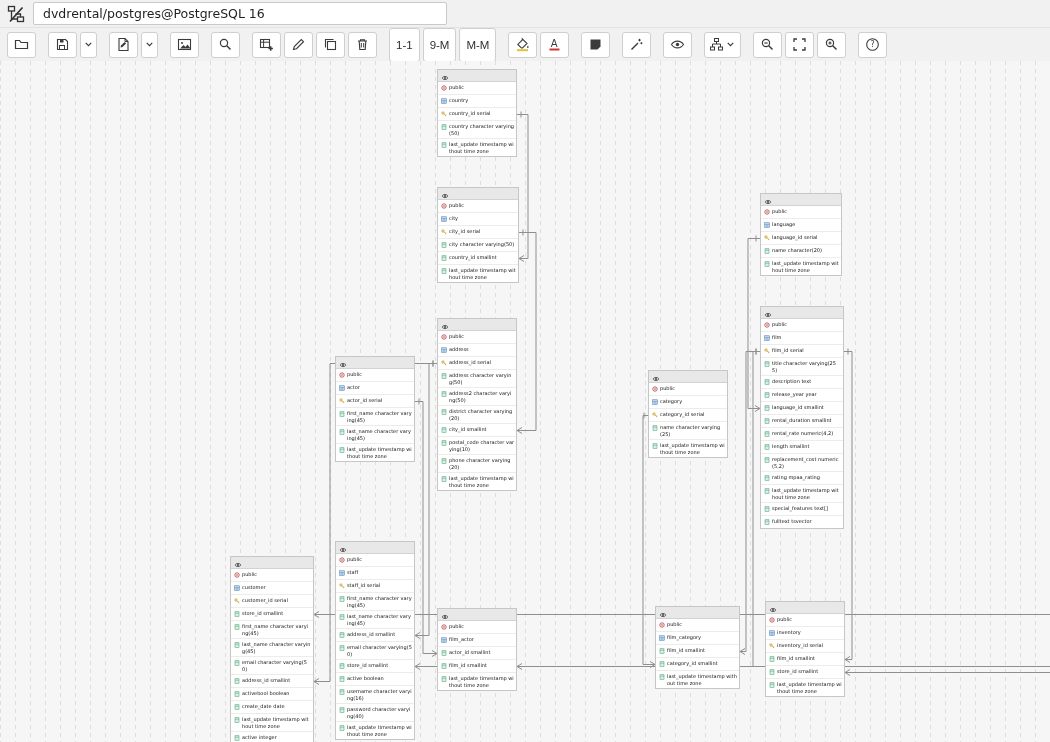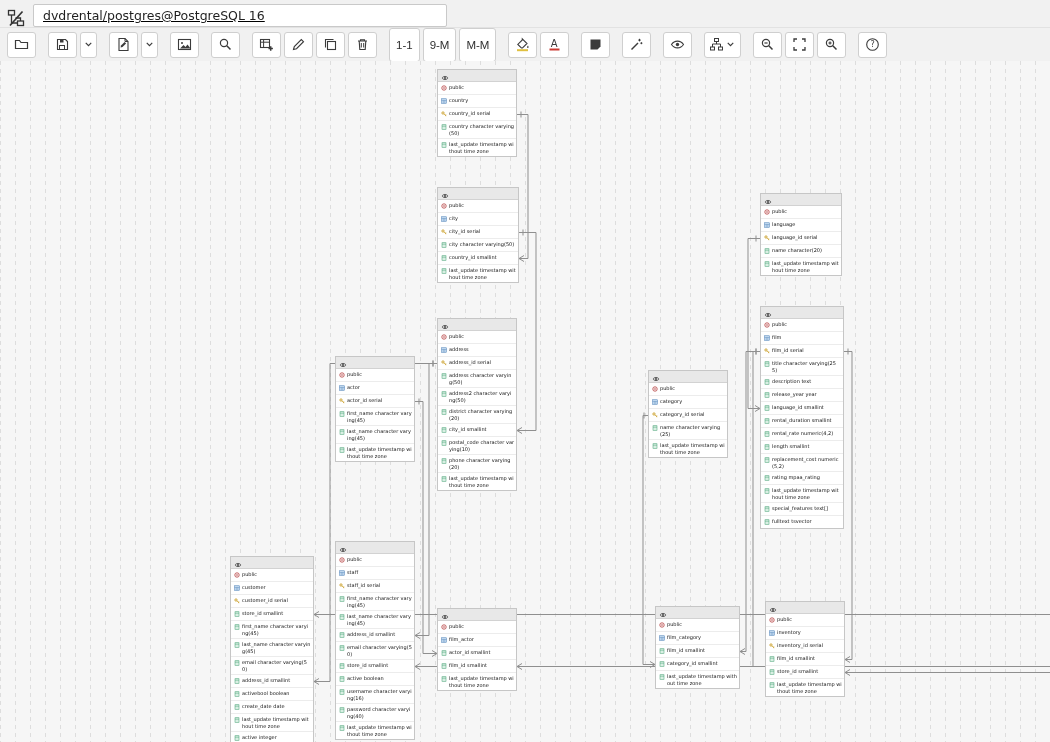--- a/index.html
+++ b/index.html
@@ -1,18 +1,18 @@
 <!DOCTYPE html>
 <html><head>
 <meta charset="utf-8">
 <style>
   * { margin:0; padding:0; box-sizing:border-box; }
   html,body { width:1050px; height:742px; overflow:hidden; font-family:"DejaVu Sans",sans-serif; background:#f1f1f1; }
 
-  .titlebar { height:28px; background:#f1f1f1; border-bottom:1px solid #e2e2e2; display:flex; align-items:flex-end; padding:0 7px; gap:8px;text-decoration:underline; }
+  .titlebar { height:28px; background:#f1f1f1; border-bottom:1px solid #e2e2e2; display:flex; align-items:center; padding:0 7px; gap:8px; }
   .erd-logo { display:flex; align-items:center; }
   .title-box { background:#ffffff; border:1px solid #c9c9c9; border-radius:2px; height:23px; line-height:21px; padding:0 9px; font-size:12.5px; color:#1f1f1f; width:414px; white-space:nowrap; overflow:hidden; }
 
   .toolbar { height:33px; background:#f1f1f1; display:flex; align-items:center; padding:0 7px; }
   .tb-group { display:flex; margin-right:9px; }
   .tb-btn { height:26px; min-width:29px; background:#fff; border:1px solid #cfcfcf; border-radius:3px; margin-right:3px; display:flex; align-items:center; justify-content:center; gap:1px; font-size:11px; color:#2f2f2f; padding:0 4px; cursor:pointer; }
   .tb-btn svg { display:block; }
   .tb-chev { min-width:17px; padding:0 2px; }
   .tb-text { font-size:11.5px; padding:16px 6px; }
 

